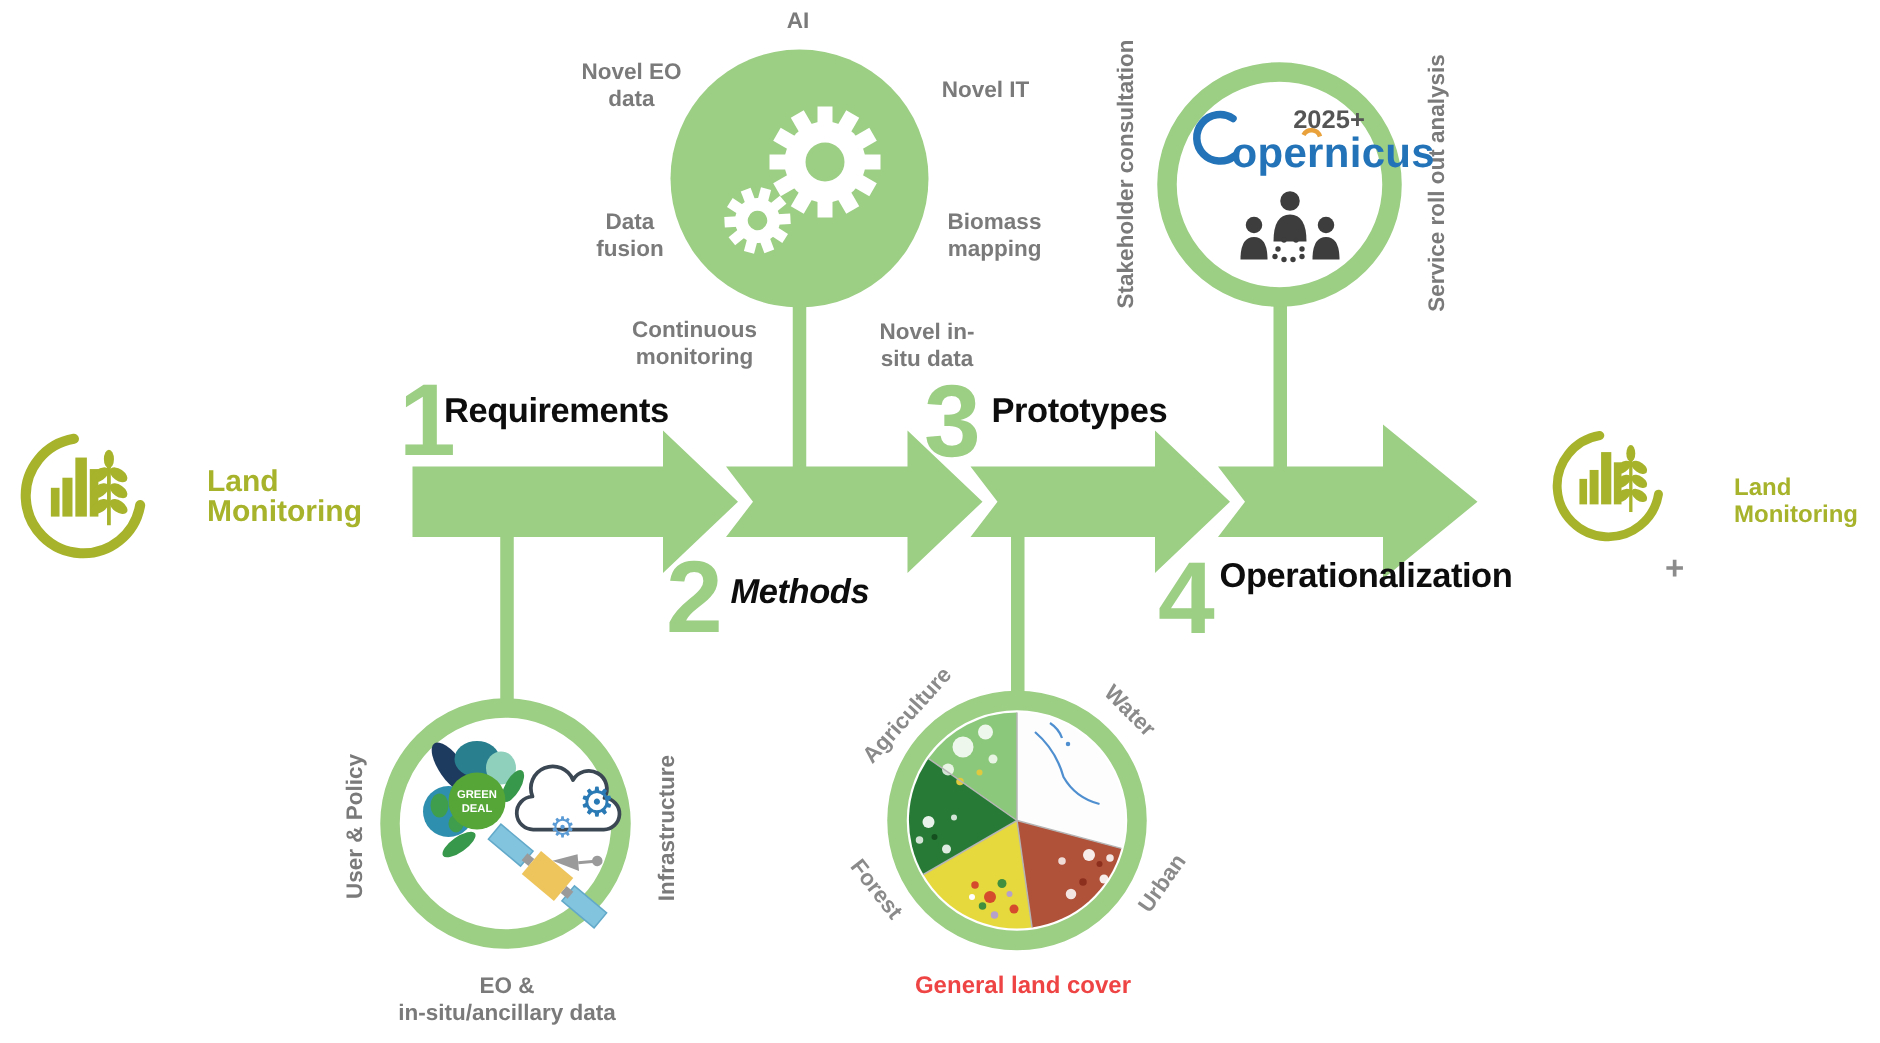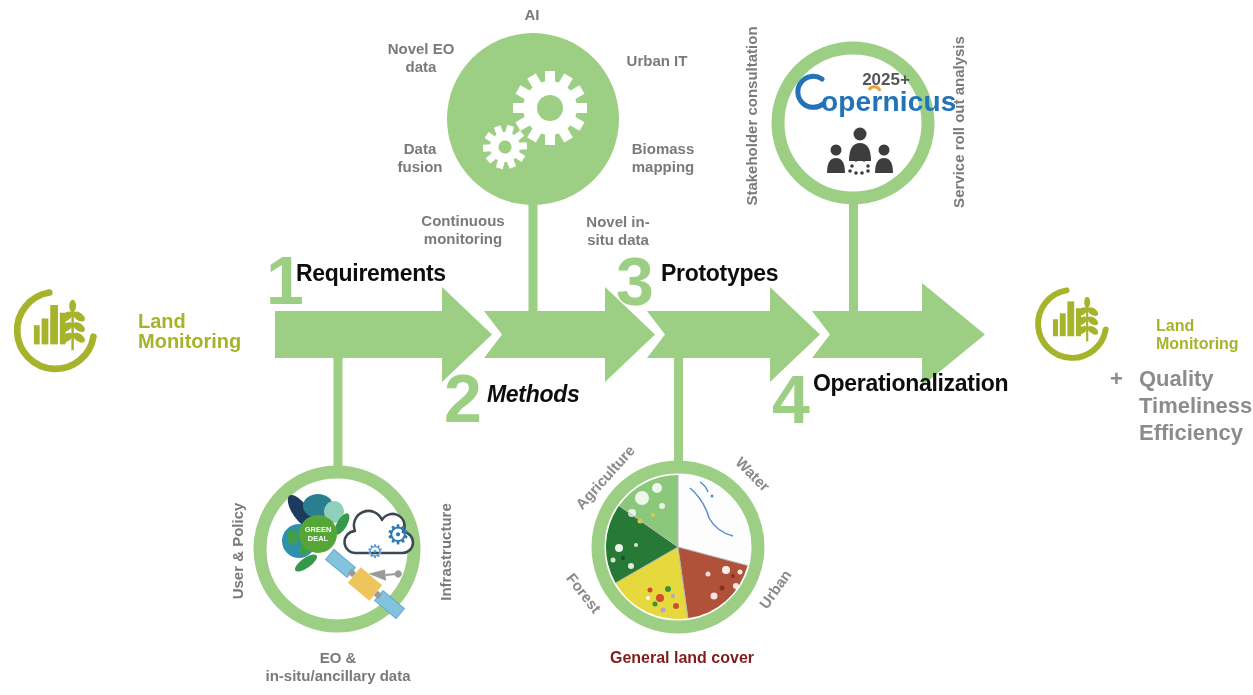--- a/index.html
+++ b/index.html
@@ -30,21 +30,21 @@
   .brand-text.small{font-size:16px;line-height:1.15;}
   .brand-text div{white-space:nowrap;margin-left:32px;}
   .outcome{position:absolute;color:#8c8c8c;font-weight:bold;font-size:22px;line-height:1.22;}
   .outcome div{white-space:nowrap;}
   .plus{position:absolute;color:#8c8c8c;font-weight:bold;font-size:22px;}
   .copernicus-text{
     position:absolute;color:#2273b8;font-weight:bold;font-size:28px;letter-spacing:0.2px;white-space:nowrap;
   }
   .year{position:absolute;transform:translate(-50%,-50%);color:#555555;font-weight:bold;font-size:17px;}
   .caption{font-size:15px;}
-  .landcover-caption{font-size:16px;color:#7f1d1d;text-align:right;}
+  .landcover-caption{font-size:16px;color:#ef4444;text-align:right;}
 </style>
 </head>
 <body>
 
 <div class="canvas">
 
   <svg width="1253" height="695" viewBox="0 0 1253 695">
 
     <g fill="#9cce84">
       <rect x="528.5" y="200" width="9" height="114"></rect>
@@ -261,41 +261,36 @@
   <div class="brand-text" style="left:106px;top:311px;">
     <div>Land</div>
     <div>Monitoring</div>
   </div>
   <div class="brand-text small" style="left:1124px;top:317px;">
     <div>Land</div>
     <div>Monitoring</div>
   </div>
 
   <div class="plus" style="left:1110px;top:366px;">+</div>
-  <div class="outcome" style="left:1139px;top:366px;">
-    <div>Quality</div>
-    <div>Timeliness</div>
-    <div>Efficiency</div>
-  </div>
 
   <div class="stage-num" style="left:266px;top:250px;">1</div>
   <div class="stage-label" style="left:296px;top:260px;">Requirements</div>
   <div class="stage-num" style="left:444px;top:368px;">2</div>
   <div class="stage-label" style="left:487px;top:381px;font-style:italic;">Methods</div>
   <div class="stage-num" style="left:616px;top:251px;">3</div>
   <div class="stage-label" style="left:661px;top:260px;">Prototypes</div>
   <div class="stage-num" style="left:772px;top:369px;">4</div>
   <div class="stage-label" style="left:813px;top:370px;">Operationalization</div>
 
   <div class="clabel" style="left:532px;top:15px;">AI</div>
   <div class="clabel" style="left:421px;top:58px;">
     <div>Novel EO</div>
     <div>data</div>
   </div>
-  <div class="clabel" style="left:657px;top:61px;">Urban IT</div>
+  <div class="clabel" style="left:657px;top:61px;">Novel IT</div>
   <div class="clabel" style="left:420px;top:158px;">
     <div>Data</div>
     <div>fusion</div>
   </div>
   <div class="clabel" style="left:663px;top:158px;">
     <div>Biomass</div>
     <div>mapping</div>
   </div>
   <div class="clabel" style="left:463px;top:230px;">
     <div>Continuous</div>

